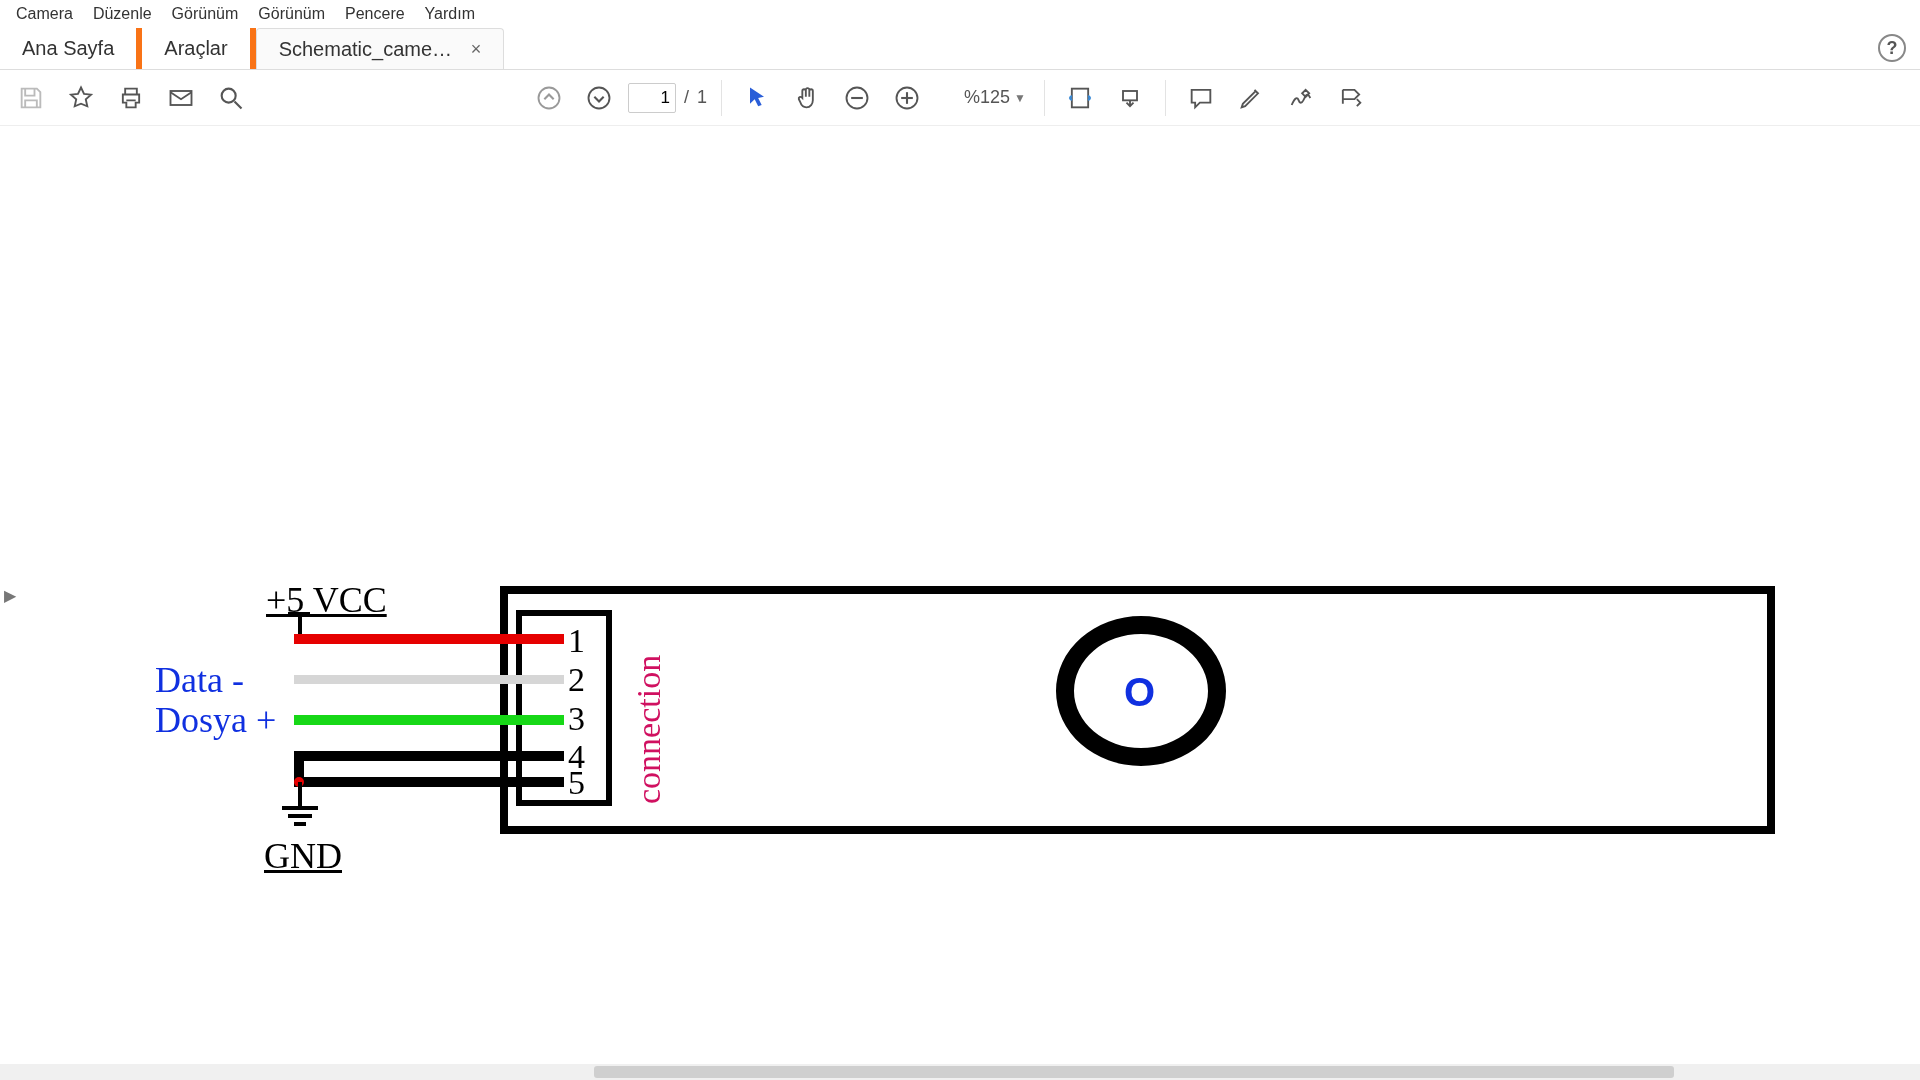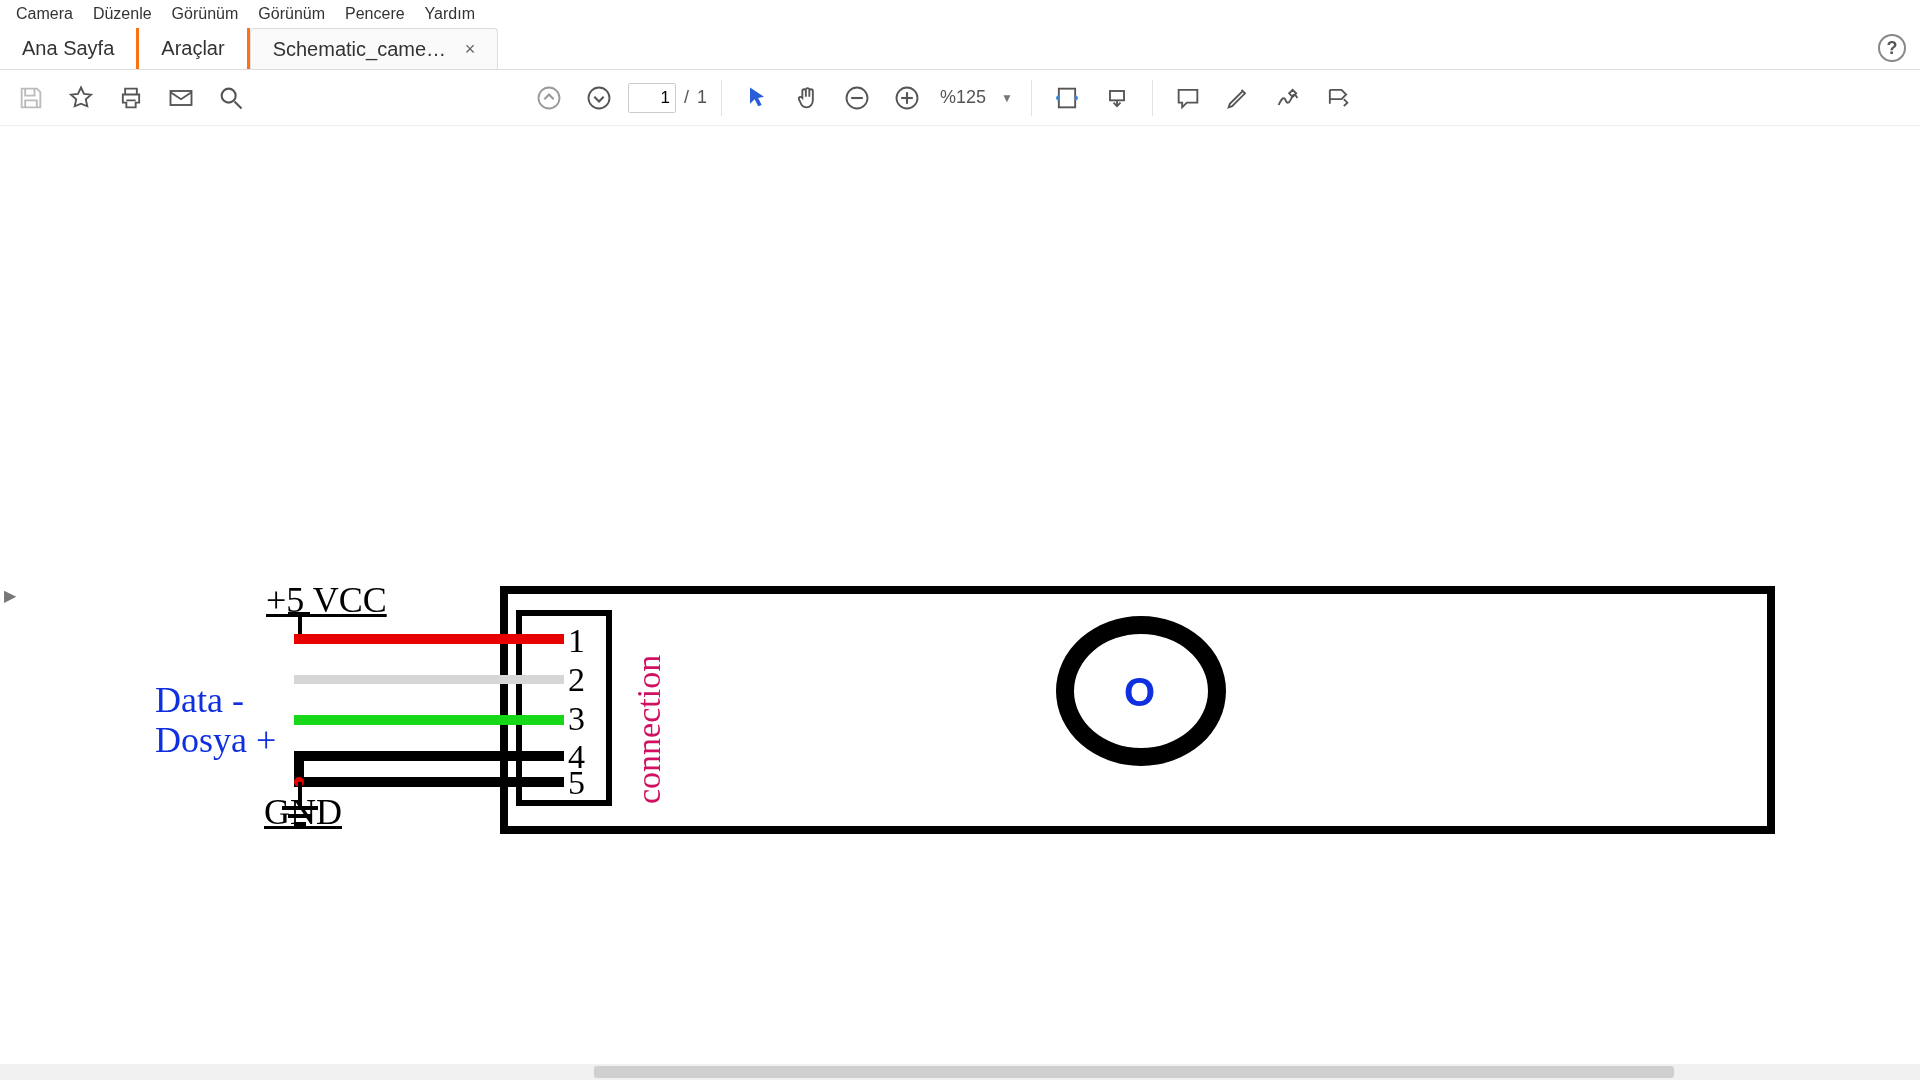--- a/index.html
+++ b/index.html
@@ -4,53 +4,53 @@
 <style>
   * { margin:0; padding:0; box-sizing:border-box; font-family:"Segoe UI",Arial,sans-serif; }
   html,body { width:1920px; height:1080px; background:#fff; overflow:hidden; }
 
   
   .menubar { display:flex; align-items:center; height:28px; padding:0 6px; font-size:16px; color:#333; }
   .menubar span { padding:3px 10px; cursor:default; }
 
   
   .tabstrip { display:flex; align-items:stretch; height:42px; border-bottom:1px solid #ddd; position:relative; }
-  .tab { display:flex; align-items:center; padding:0 22px; font-size:20px; color:#333; border-right:3px solid #f97316; cursor:default; }
+  .tab { display:flex; align-items:center; padding:0 22px; font-size:20px; color:#333; border-right:6px solid #f97316; cursor:default; }
   .tab.doc { background:#fafafa; border-top:1px solid #ddd; border-left:1px solid #ddd; border-right:1px solid #ddd; border-radius:4px 4px 0 0; max-width:260px; }
   .tab.doc .label { max-width:180px; white-space:nowrap; overflow:hidden; text-overflow:ellipsis; }
   .tab .close { margin-left:12px; color:#666; font-size:18px; }
   .help { position:absolute; right:14px; top:6px; width:28px; height:28px; border:2px solid #888; border-radius:50%; display:flex; align-items:center; justify-content:center; color:#555; font-size:18px; font-weight:600; }
 
   
   .toolbar { display:flex; align-items:center; height:56px; padding:0 10px; gap:8px; border-bottom:1px solid #eee; }
   .tbtn { width:42px; height:42px; display:flex; align-items:center; justify-content:center; color:#555; cursor:default; }
   .tbtn svg, .tbtn .glyph { width:28px; height:28px; }
   .spacer { flex:0 0 260px; }
   .sep { width:1px; height:36px; background:#e3e3e3; margin:0 6px; }
   .pagebox { display:flex; align-items:center; gap:8px; color:#555; font-size:18px; }
   .pagebox input { width:48px; height:30px; text-align:right; border:1px solid #ccc; border-radius:2px; font-size:17px; padding:0 5px; }
-  .zoomsel { display:flex; align-items:center; gap:15px; color:#555; font-size:18px; padding:0 4px; }
+  .zoomsel { display:flex; align-items:center; gap:4px; color:#555; font-size:18px; padding:0 4px;margin-left:24px; }
   .zoomsel .arrow { font-size:12px; color:#777; }
 
   
   .viewport { position:relative; width:100%; height:calc(1080px - 28px - 42px - 56px - 16px); background:#fff; }
   .sidepull { position:absolute; left:0; top:50%; transform:translateY(-50%); color:#777; font-size:16px; padding:4px; }
 
   
   .schem { position:absolute; left:0; top:0; width:100%; height:100%; }
   .camera-box { position:absolute; left:500px; top:460px; width:1275px; height:248px; border:8px solid #000; background:#fff; }
   .conn-box   { position:absolute; left:516px; top:484px; width:96px;  height:196px; border:6px solid #000; background:#fff; }
   .pin-num { position:absolute; font:400 34px/1 "Times New Roman",serif; color:#000; }
   .wire { position:absolute; height:10px; }
   .wire.red   { background:#e60000; }
   .wire.gray  { background:#d6d6d6; height:9px; }
   .wire.green { background:#17d817; }
   .wire.black { background:#000; }
   .lbl  { position:absolute; font:400 36px/1 "Times New Roman",serif; }
-  .lbl.blue { color:#1030e0;margin-top:20px; }
+  .lbl.blue { color:#1030e0; }
   .lbl.black{ color:#000;text-decoration:underline; }
   .vtxt { position:absolute; font:400 34px/1 "Times New Roman",serif; color:#d01060; transform:rotate(-90deg); transform-origin:left top; }
   .lens-outer { position:absolute; width:170px; height:150px; border:18px solid #000; border-radius:50%; }
   .lens-inner { position:absolute; font:700 40px/1 Arial; color:#1030e0; }
   .title-cam  { position:absolute; font:400 52px/1 Arial; color:#1030e0; letter-spacing:1px; }
   .vcc-tick   { position:absolute; width:4px; height:22px; background:#000; }
   .vcc-bar    { position:absolute; width:22px; height:4px; background:#000; }
   .gnd-stem   { position:absolute; width:4px; background:#000; }
   .gnd-bar    { position:absolute; height:4px; background:#000; }
   .reddot     { position:absolute; width:10px; height:10px; background:#e60000; border-radius:50%; }
@@ -233,21 +233,21 @@
     <div class="vcc-tick" style="left:298px; top:486px"></div>
     <div class="vcc-bar" style="left:288px; top:486px"></div>
 
     <div class="lbl blue" style="left:155px; top:536px">Data -</div>
     <div class="lbl blue" style="left:155px; top:576px">Dosya +</div>
 
     <div class="gnd-stem" style="left:298px; top:656px; height:24px"></div>
     <div class="gnd-bar" style="left:282px; top:680px; width:36px"></div>
     <div class="gnd-bar" style="left:288px; top:688px; width:24px"></div>
     <div class="gnd-bar" style="left:294px; top:696px; width:12px"></div>
-    <div class="lbl black" style="left:264px; top:668px">GND</div>
+    <div class="lbl black" style="left:264px; top:712px">GND</div>
 
     <div class="vtxt" style="left:632px; top:678px">connection</div>
 
     <div class="lens-outer" style="left:1056px; top:490px"></div>
     <div class="lens-inner" style="left:1124px; top:546px">O</div>
 
   </div>
 </div>
 
 <div class="status"></div>

